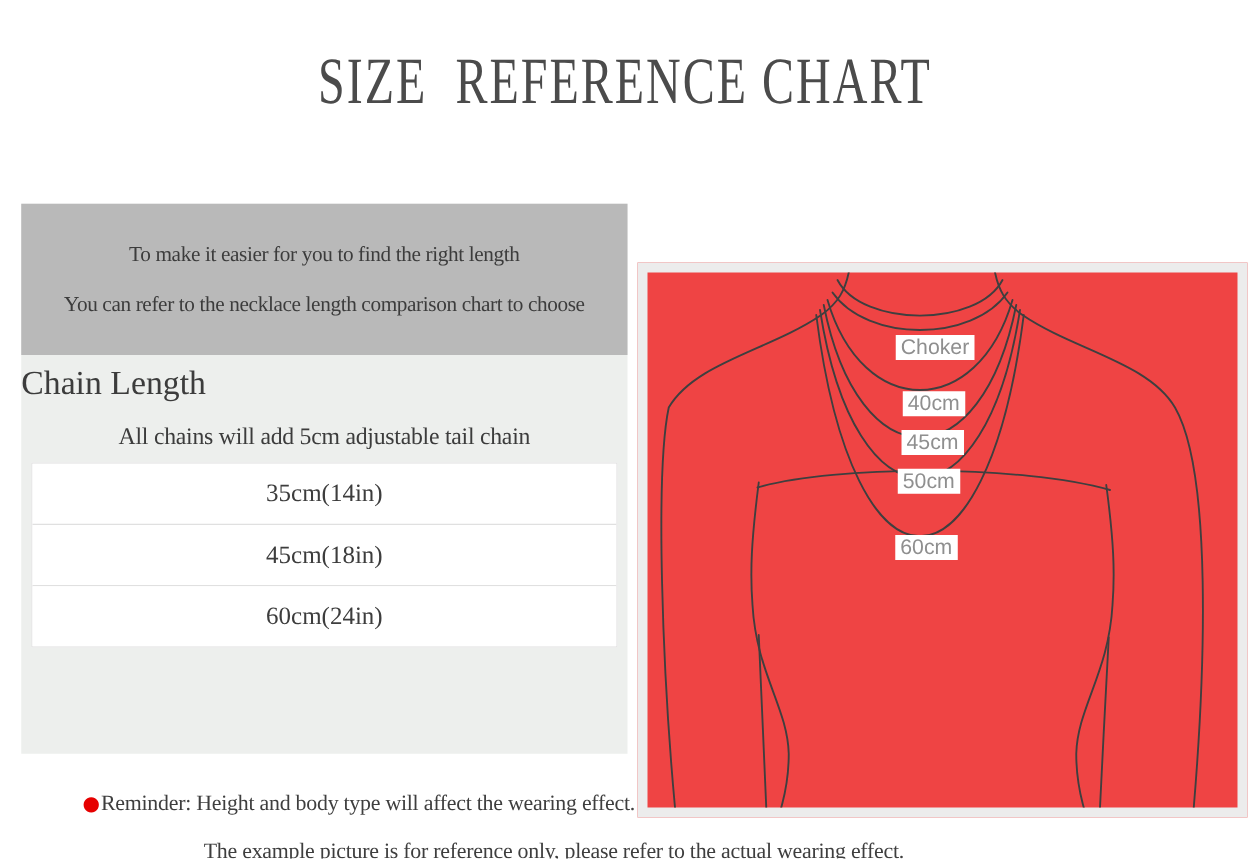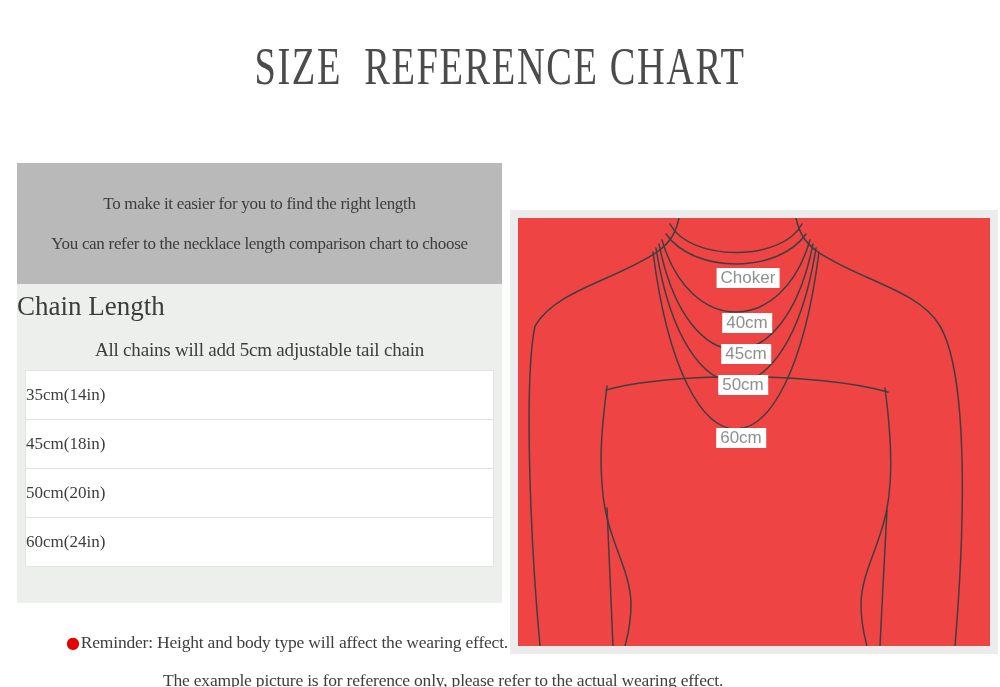--- a/index.html
+++ b/index.html
@@ -69,22 +69,22 @@
   }
   .size-table {
     margin: 7px 8px 0;
     background: #ffffff;
     border: 1px solid #e3e3e3;
   }
   .size-row {
     height: 48px;
     display: flex;
     align-items: center;
-    justify-content: flex-start;
-    font-size: 17px;
+    justify-content: center;
+    font-size: 20px;
     color: #3d3d3d;
     border-bottom: 1px solid #e0e0e0;
     background: #ffffff;
   }
   .size-row:last-child { border-bottom: none; }
 
   
   .right-panel {
     position: absolute;
     left: 510px;
@@ -137,23 +137,20 @@
     <h2 class="chain-heading">Chain Length</h2>
     <p class="chain-note">All chains will add 5cm adjustable tail chain</p>
     <div class="size-table">
       <div class="size-row">
           <span>35cm(14in)</span>
         </div>
       <div class="size-row">
           <span>45cm(18in)</span>
         </div>
       <div class="size-row">
-          <span>50cm(20in)</span>
-        </div>
-      <div class="size-row">
           <span>60cm(24in)</span>
         </div>
     </div>
   </section>
 
   <section class="right-panel">
     <div class="diagram-inner">
       <svg width="459" height="428" viewBox="0 0 459 428">
         <g fill="none" stroke="#3f3f3f" stroke-width="1.5" stroke-linecap="round">
 

